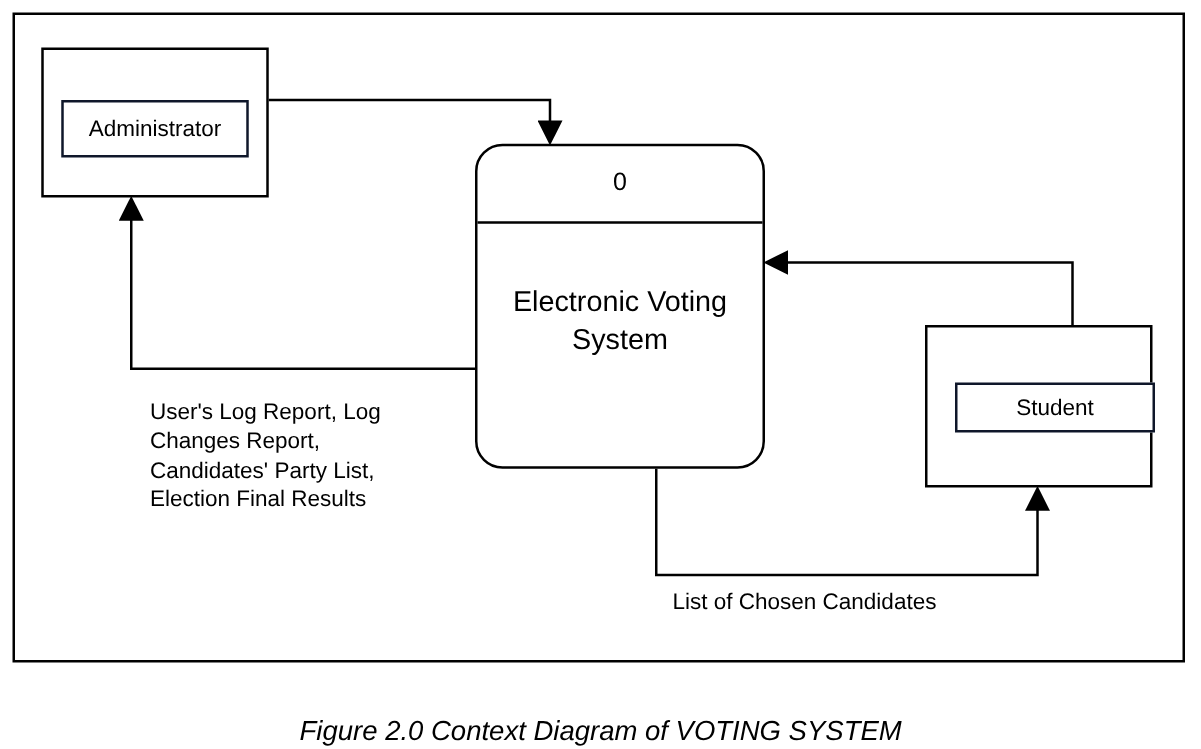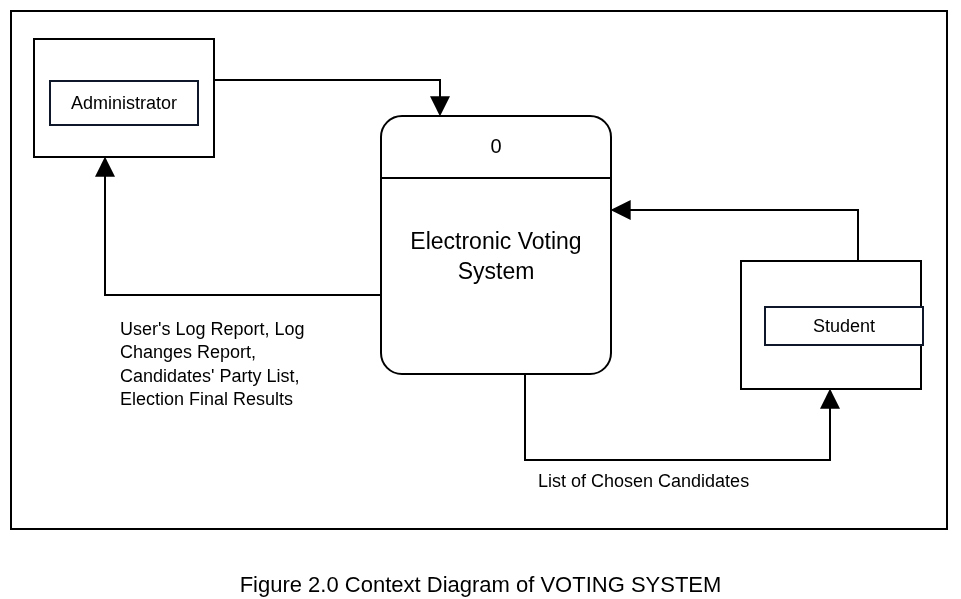--- a/index.html
+++ b/index.html
@@ -137,15 +137,15 @@
 
     <polyline points="215,80 440,80 440,113" fill="none" stroke="#000" stroke-width="2" marker-end="url(#arrow)"></polyline>
 
     <polyline points="380,295 105,295 105,160" fill="none" stroke="#000" stroke-width="2" marker-end="url(#arrow)"></polyline>
 
     <polyline points="858,260 858,210 614,210" fill="none" stroke="#000" stroke-width="2" marker-end="url(#arrow)"></polyline>
 
     <polyline points="525,375 525,460 830,460 830,392" fill="none" stroke="#000" stroke-width="2" marker-end="url(#arrow)"></polyline>
   </svg>
 
-  <div class="caption" style="top:572px;">Figure 2.0 Context Diagram of VOTING SYSTEM</div>
+  <div class="caption" style="top:572px;font-style:italic;">Figure 2.0 Context Diagram of VOTING SYSTEM</div>
 
 </div>
 
 </body></html>

